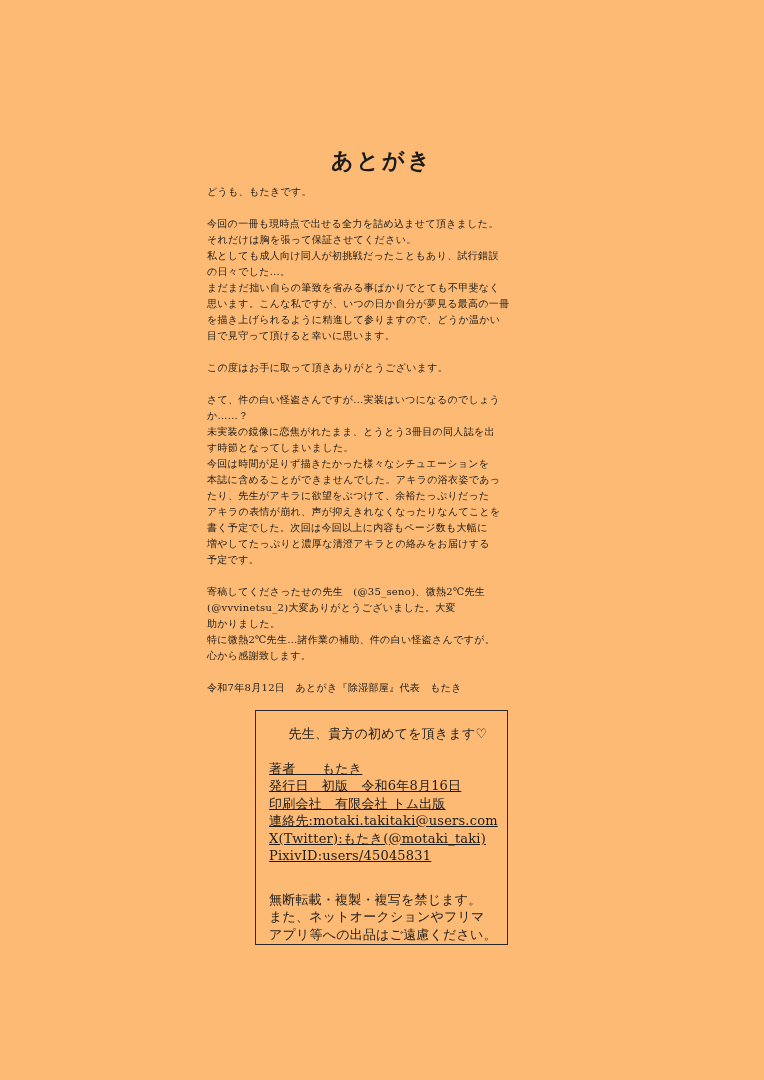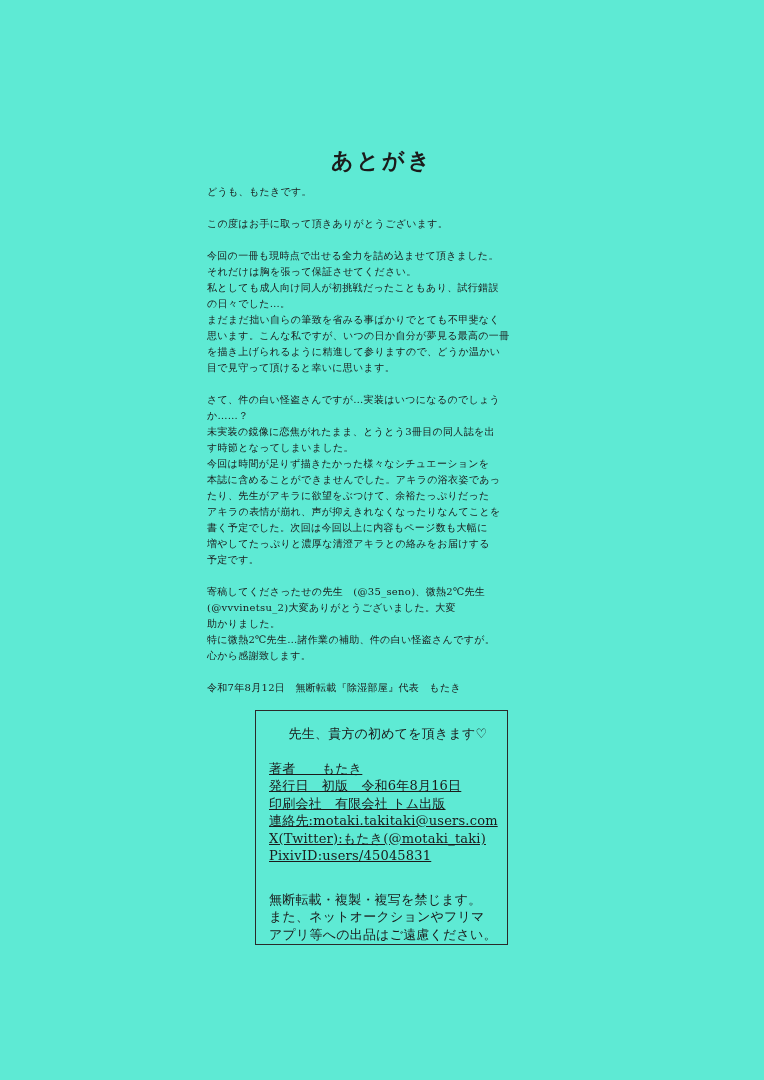--- a/index.html
+++ b/index.html
@@ -1,21 +1,21 @@
 <!DOCTYPE html>
 <html><head>
 <meta charset="utf-8">
 <style>
   html, body { margin: 0; padding: 0; background: #e9e9e9; }
   .page {
     position: relative;
     width: 764px;
     height: 1080px;
     margin: 0 auto;
-    background: #5eead4;
+    background: #fdba74;
     color: #1b1b1b;
     font-family: "DejaVu Serif", "Liberation Serif", serif;
     overflow: hidden;
   }
   .page-title {
     position: absolute;
     top: 146px;
     left: 0;
     width: 100%;
     margin: 0;
@@ -67,46 +67,46 @@
 </style>
 </head>
 <body>
 
 <div class="page">
 
   <h1 class="page-title">あとがき</h1>
 
   <div class="body-text">
     <p>どうも、もたきです。</p>
-    <p>この度はお手に取って頂きありがとうございます。</p>
     <p>今回の一冊も現時点で出せる全力を詰め込ませて頂きました。
 それだけは胸を張って保証させてください。
 私としても成人向け同人が初挑戦だったこともあり、試行錯誤
 の日々でした…。
 まだまだ拙い自らの筆致を省みる事ばかりでとても不甲斐なく
 思います。こんな私ですが、いつの日か自分が夢見る最高の一冊
 を描き上げられるように精進して参りますので、どうか温かい
 目で見守って頂けると幸いに思います。</p>
+    <p>この度はお手に取って頂きありがとうございます。</p>
     <p>さて、件の白い怪盗さんですが…実装はいつになるのでしょう
 か……？
 未実装の鏡像に恋焦がれたまま、とうとう3冊目の同人誌を出
 す時節となってしまいました。
 今回は時間が足りず描きたかった様々なシチュエーションを
 本誌に含めることができませんでした。アキラの浴衣姿であっ
 たり、先生がアキラに欲望をぶつけて、余裕たっぷりだった
 アキラの表情が崩れ、声が抑えきれなくなったりなんてことを
 書く予定でした。次回は今回以上に内容もページ数も大幅に
 増やしてたっぷりと濃厚な清澄アキラとの絡みをお届けする
 予定です。</p>
     <p>寄稿してくださったせの先生　(@35_seno)、微熱2℃先生
 (@vvvinetsu_2)大変ありがとうございました。大変
 助かりました。
 特に微熱2℃先生…諸作業の補助、件の白い怪盗さんですが。
 心から感謝致します。</p>
-    <p class="signature-line">令和7年8月12日　無断転載『除湿部屋』代表　もたき</p>
+    <p class="signature-line">令和7年8月12日　あとがき『除湿部屋』代表　もたき</p>
   </div>
 
   <div class="colophon-box">
     <div class="colophon-title">先生、貴方の初めてを頂きます♡</div>
     <div class="colophon-info">
       <div>著者　　もたき</div>
       <div>発行日　初版　令和6年8月16日</div>
       <div>印刷会社　有限会社 トム出版</div>
       <div>連絡先:motaki.takitaki@users.com</div>
       <div>X(Twitter):もたき(@motaki_taki)</div>

